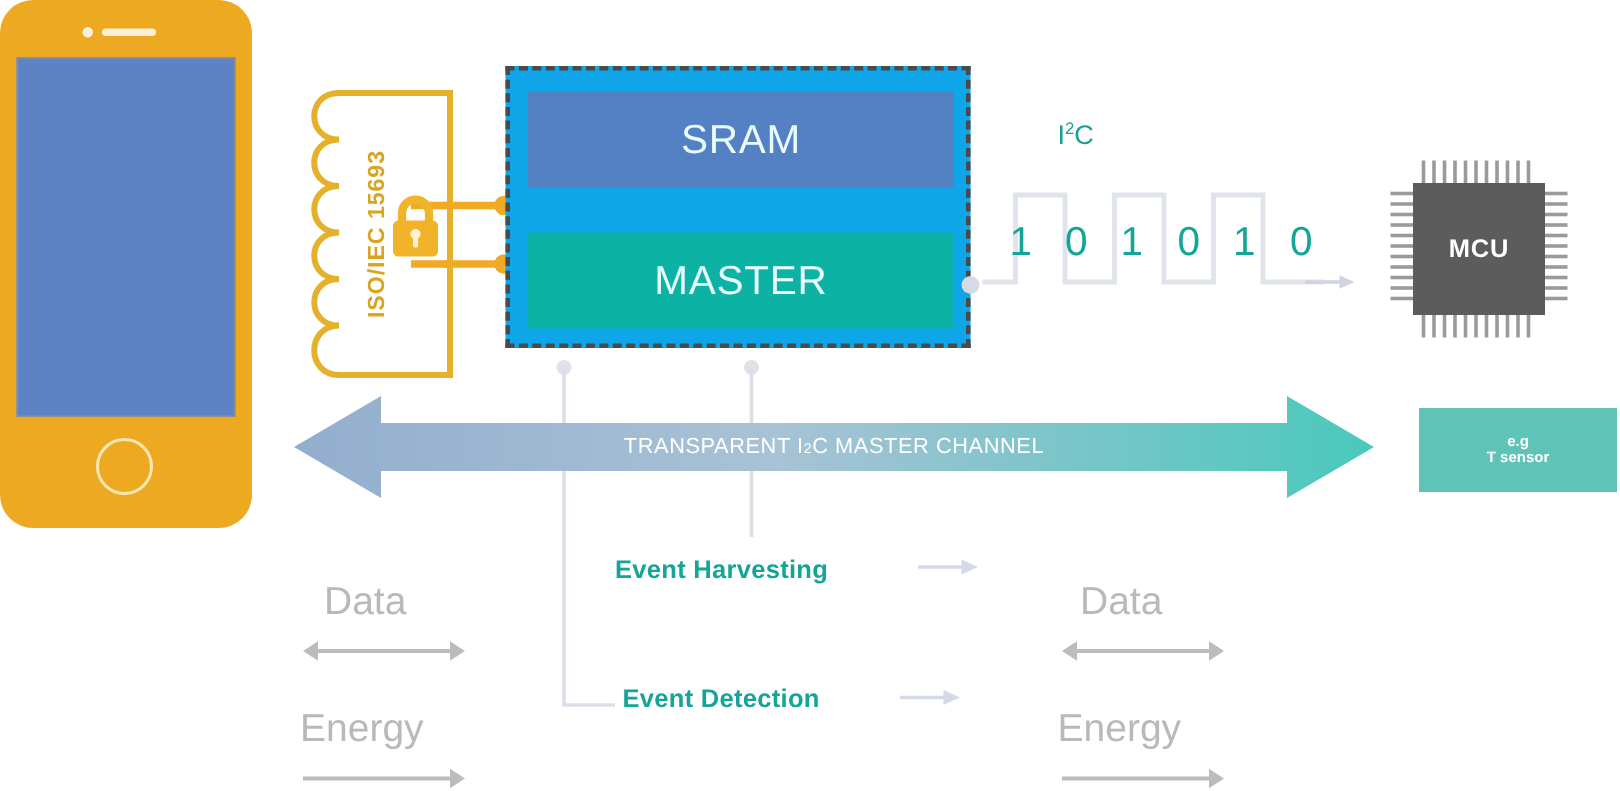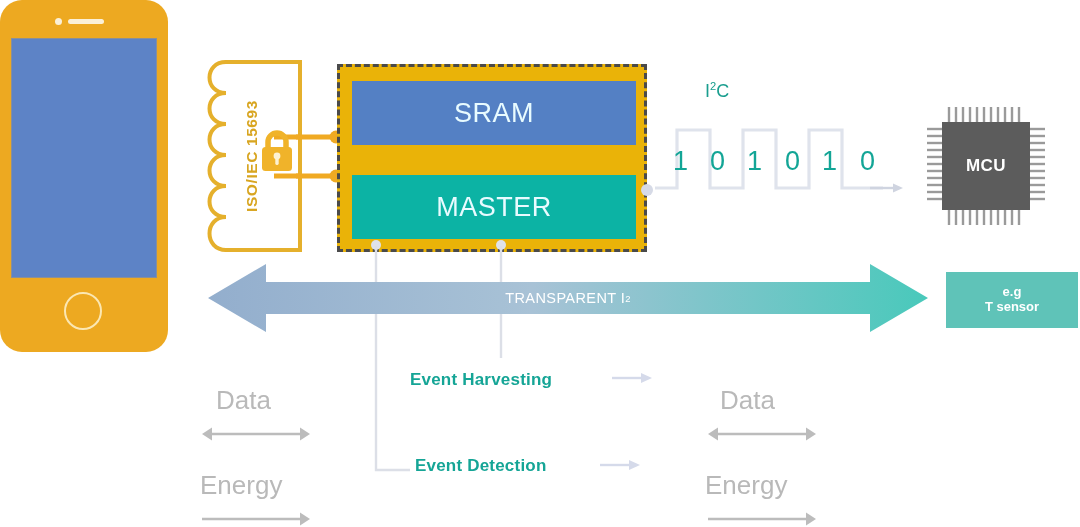--- a/index.html
+++ b/index.html
@@ -66,24 +66,24 @@
     transform: translate(-50%,-50%) rotate(-90deg);
     white-space: nowrap;
     color: #d8a520;
     font-size: 15.5px;
     font-weight: 700;
     letter-spacing: 0.6px;
   }
 
   
   #chip-box {
-    left: 337px; top: 64px;
+    left: 337px; top: 44px;
     width: 310px; height: 188px;
     border: 3px dashed #4a4a4a;
-    background: #eab308;
+    background: #0ea5e9;
     text-align: center;
   }
   .mem {
     position: absolute;
     left: 12px;
     width: 284px; height: 64px;
     display: flex;
     align-items: center;
     justify-content: center;
     color: #e8fbff;
@@ -127,27 +127,27 @@
   
   #sensor {
     left: 946px; top: 272px;
     width: 132px; height: 56px;
     background: #5fc3b8;
     display: flex;
     flex-direction: column;
     align-items: center;
     justify-content: center;
     color: #ffffff;
-    font-size: 13px;
+    font-size: 10px;
     font-weight: 700;
     line-height: 1.12;
   }
 
   
-  #channel { left: 208px; top: 262px; width: 720px; height: 72px; }
+  #channel { left: 196px; top: 262px; width: 720px; height: 72px; }
   #channel-label {
     position: absolute;
     left: 0; top: 0; width: 100%; height: 100%;
     display: flex; align-items: center; justify-content: center;
     color: #ffffff;
     font-size: 14.5px;
     font-weight: 400;
     letter-spacing: 0.4px;
   }
   #channel-label sup { font-size: 0.65em; }
@@ -325,20 +325,21 @@
           <stop offset="0%" stop-color="#93aecd"></stop>
           <stop offset="45%" stop-color="#a8c2d6"></stop>
           <stop offset="100%" stop-color="#49c9bb"></stop>
         </linearGradient>
       </defs>
       <path d="M0 36 L58 2 L58 20 L662 20 L662 2 L720 36 L662 70 L662 52 L58 52 L58 70 Z" fill="url(#chanGrad)"></path>
     </svg>
     <div id="channel-label">
       <span>TRANSPARENT I</span>
         <sup>2</sup>
+        <span>C MASTER CHANNEL</span>
     </div>
   </div>
 
   <div class="abs gray-label" style="left:216px; top:385px;">Data</div>
   <div class="abs" style="left:200px; top:425px; width:112px; height:18px;">
     <svg width="112" height="18" viewBox="0 0 112 18">
       <path d="M10 9 H102" stroke="#bcbcbc" stroke-width="2.6" fill="none"></path>
       <path d="M12 2.5 L2 9 L12 15.5 Z" fill="#bcbcbc"></path>
       <path d="M100 2.5 L110 9 L100 15.5 Z" fill="#bcbcbc"></path>
     </svg>

